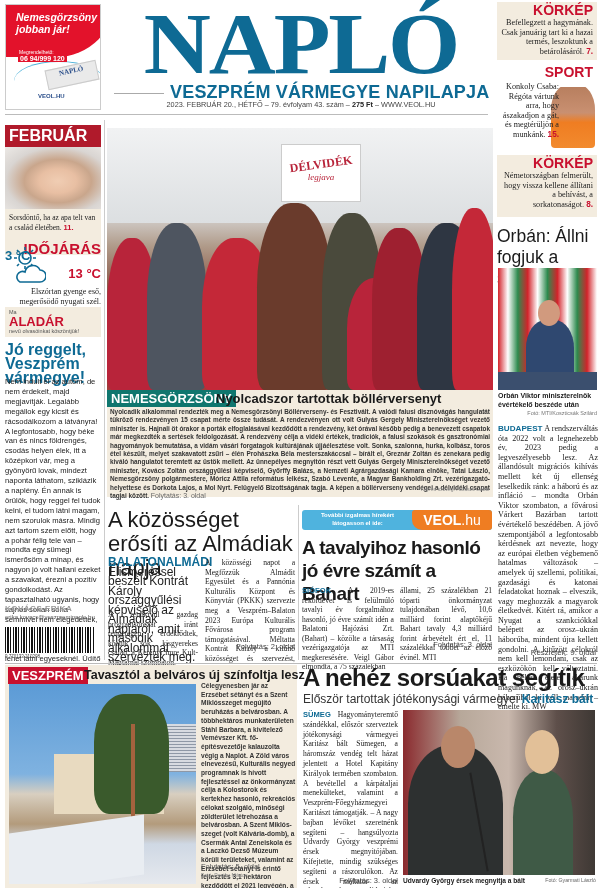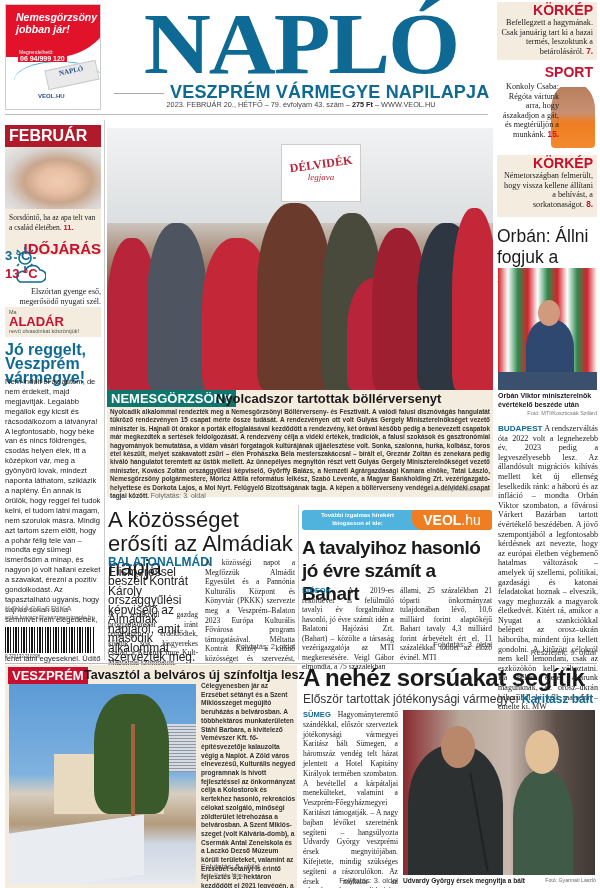--- a/index.html
+++ b/index.html
@@ -44,21 +44,21 @@
 #orban-sig{left:498px;top:648px;width:98px;text-align:right;font-size:8px;color:#444}
 
 #csalad{left:5px;top:125px;width:96px;height:130px;background:#f3ecdf}
 #csalad .hd{position:absolute;left:0;top:0;width:96px;height:22px;background:#b01a2b;color:#fff;font-weight:bold;font-size:16px;padding-left:4px;line-height:22px}
 #csalad .ph{position:absolute;left:0;top:22px;width:96px;height:62px;background:radial-gradient(ellipse at 55% 55%,#f0cdb3 0,#e8bfa3 25%,#c9a68c 45%,#d9d5d2 70%,#ece9e6 100%)}
 #csalad p{position:absolute;left:4px;top:88px;width:90px;font-family:"Liberation Serif",serif;font-size:7.5px;line-height:9.5px}
 #csalad p b{color:#c8102e;font-family:"Liberation Sans",sans-serif}
 #weather-title{left:5px;top:240px;width:96px;text-align:right;font-size:15px;font-weight:bold;color:#c8102e}
 #weather-icon{left:10px;top:246px;width:36px;height:40px}
 #temp-low{left:5px;top:248px;width:96px;text-align:left;font-size:13px;font-weight:bold;color:#0e6a94}
-#temp-high{left:5px;top:266px;width:96px;font-size:13px;font-weight:bold;color:#c8102e}
+#temp-high{left:5px;top:266px;width:96px;text-align:right;font-size:13px;font-weight:bold;color:#c8102e}
 #weather-text{left:5px;top:287px;width:96px;text-align:right;font-family:"Liberation Serif",serif;font-size:8px;line-height:9.5px}
 #nameday{left:5px;top:307px;width:96px;height:30px;background:#f3ecdf;padding:2px 4px}
 #nameday .ma{font-size:5.5px;color:#555}
 #nameday .nm{font-size:13px;font-weight:bold;color:#c8102e;line-height:13px}
 #nameday .gr{font-size:5.5px;color:#555}
 #morning-title{left:5px;top:343px;width:100px;font-size:16px;font-weight:bold;color:#0e6a94;line-height:14px}
 #morning-body{left:5px;top:377px;width:96px;font-size:7.6px;line-height:9.9px;color:#222}
 #author{left:5px;top:604px;font-size:8px;font-weight:bold;color:#999;letter-spacing:.5px}
 #author-email{left:5px;top:614px;font-size:6px;color:#555}
 #barcode{left:5px;top:627px;width:90px;height:26px;background:repeating-linear-gradient(90deg,#111 0,#111 1px,#fff 1px,#fff 2px,#111 2px,#111 4px,#fff 4px,#fff 5px,#111 5px,#111 6px,#fff 6px,#fff 8px)}

